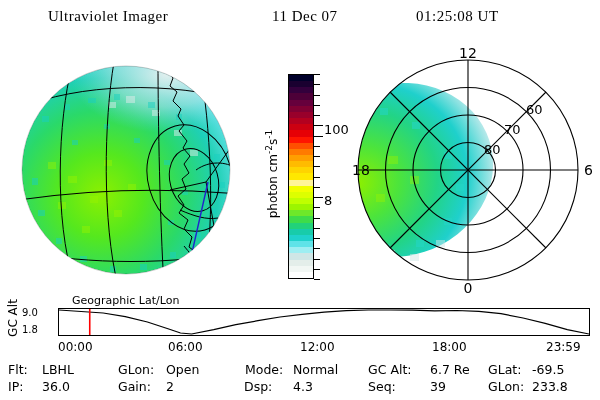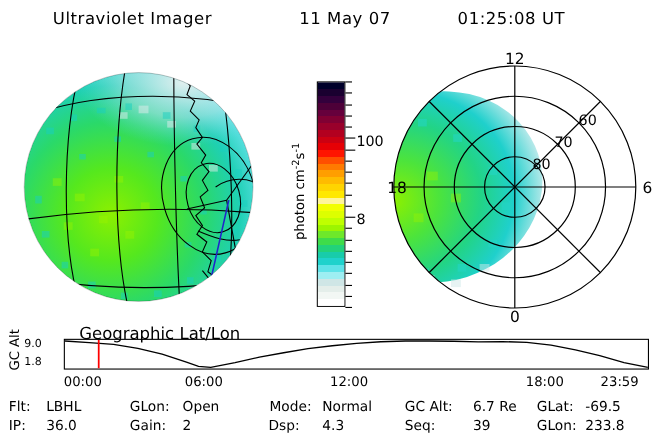--- a/index.html
+++ b/index.html
@@ -2,21 +2,21 @@
 <html><head>
 <meta charset="utf-8">
 <style>
   html,body{margin:0;padding:0;background:#ffffff;}
   body{width:600px;height:400px;overflow:hidden;
        font-family:"DejaVu Sans","Liberation Sans",sans-serif;color:#000;}
   .stage{position:relative;width:600px;height:400px;}
   .abs{position:absolute;}
 
   
-  .header{top:8px;left:0;width:600px;height:22px;}
+  .header{top:8px;left:0;width:600px;height:22px;font-family:Liberation Serif, serif;}
   .hdr-title{left:48px;top:0;font-size:15px;letter-spacing:.5px;}
   .hdr-date{left:272px;top:0;font-size:15px;letter-spacing:.5px;}
   .hdr-time{left:416px;top:0;font-size:15px;letter-spacing:.5px;}
 
   
   .globe-wrap{left:18px;top:50px;width:250px;height:240px;}
   .globe-svg{display:block;}
 
   
   .cbar-wrap{left:276px;top:70px;width:76px;height:215px;}
@@ -35,36 +35,36 @@
   .dial-wrap{left:352px;top:44px;width:248px;height:252px;}
 
   
   .strip-wrap{left:0;top:296px;width:600px;height:62px;}
   .strip-ylab{position:absolute;left:2px;top:2px;width:22px;height:40px;}
   .strip-ylab span{position:absolute;left:50%;top:50%;font-size:12px;
                    white-space:nowrap;transform:translate(-50%,-50%) rotate(-90deg);}
   .strip-tick{position:absolute;left:22px;font-size:10px;line-height:1;}
   .strip-box{position:absolute;left:58px;top:12px;width:532px;height:28px;
              border:1px solid #000;box-sizing:border-box;}
-  .strip-cap{position:absolute;top:-2px;font-size:15px;white-space:nowrap;}
+  .strip-cap{position:absolute;top:-2px;font-size:11px;white-space:nowrap;}
   .strip-xlab{position:absolute;top:44px;font-size:12px;white-space:nowrap;}
 
   
   .status{left:0;top:362px;width:600px;height:38px;font-size:12.5px;}
   .status .cell{position:absolute;white-space:nowrap;}
   .r1{top:0;} .r2{top:17px;}
 </style>
 </head>
 <body>
 
 <div class="stage">
 
   <div class="abs header">
     <div class="abs hdr-title">Ultraviolet Imager</div>
-    <div class="abs hdr-date">11 May 07</div>
+    <div class="abs hdr-date">11 Dec 07</div>
     <div class="abs hdr-time">01:25:08 UT</div>
   </div>
 
   <div class="abs globe-wrap">
     <svg class="globe-svg" width="250" height="240" viewBox="0 0 250 240">
       <defs>
         <clipPath id="diskClip">
             <circle cx="108" cy="120" r="104"></circle>
           </clipPath>
         <radialGradient id="auroraG" cx="38%" cy="62%" r="78%">
@@ -282,21 +282,21 @@
       <svg id="stripSvg" width="530" height="26" viewBox="0 0 530 26" preserveAspectRatio="none">
         <polyline id="stripLine" fill="none" stroke="#000" stroke-width="1.2" points="0.0,1.0 22.1,2.5 44.2,4.0 66.3,7.7 88.4,13.0 110.5,20.3 121.5,24.0 132.6,25.0 154.7,20.7 176.8,15.7 198.9,11.7 221.0,8.0 243.1,5.3 265.2,3.2 287.3,1.7 309.4,1.0 331.5,1.0 353.6,1.2 375.7,1.8 397.8,1.5 419.9,2.3 442.0,4.7 464.1,9.0 486.2,14.3 508.3,20.7 530.0,25.0"></polyline>
         <line id="stripMarker" y1="0" y2="26" stroke="#ff0000" stroke-width="1.6" x1="30.74" x2="30.74"></line>
       </svg>
     </div>
 
     <div id="stripXLabels">
         <div class="strip-xlab" style="left: 58px;">00:00</div>
         <div class="strip-xlab" style="left: 168px;">06:00</div>
         <div class="strip-xlab" style="left: 300px;">12:00</div>
-        <div class="strip-xlab" style="left: 432px; margin-left: 46px;">18:00</div>
+        <div class="strip-xlab" style="left: 432px;">18:00</div>
         <div class="strip-xlab" style="left: 546px;">23:59</div>
       </div>
   </div>
 
   <div class="abs status">
     <div id="statusFields">
         <div class="cell r1" style="left: 8px;">Flt:</div>
         <div class="cell r1" style="left: 42px;">LBHL</div>
         <div class="cell r1" style="left: 118px;">GLon:</div>
         <div class="cell r1" style="left: 166px;">Open</div>

